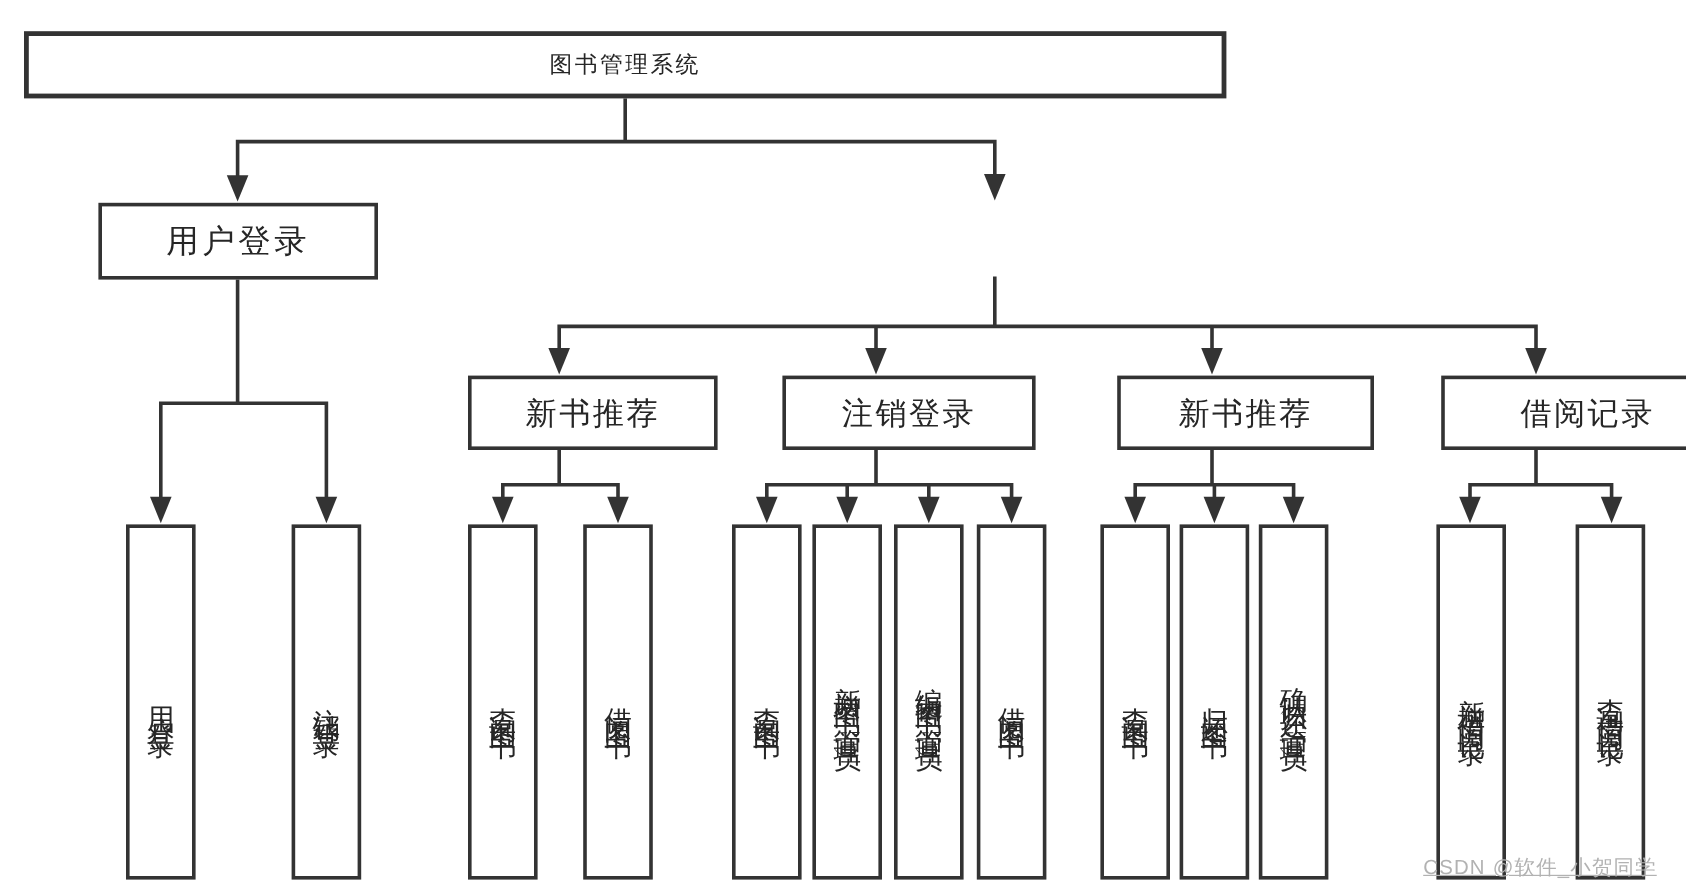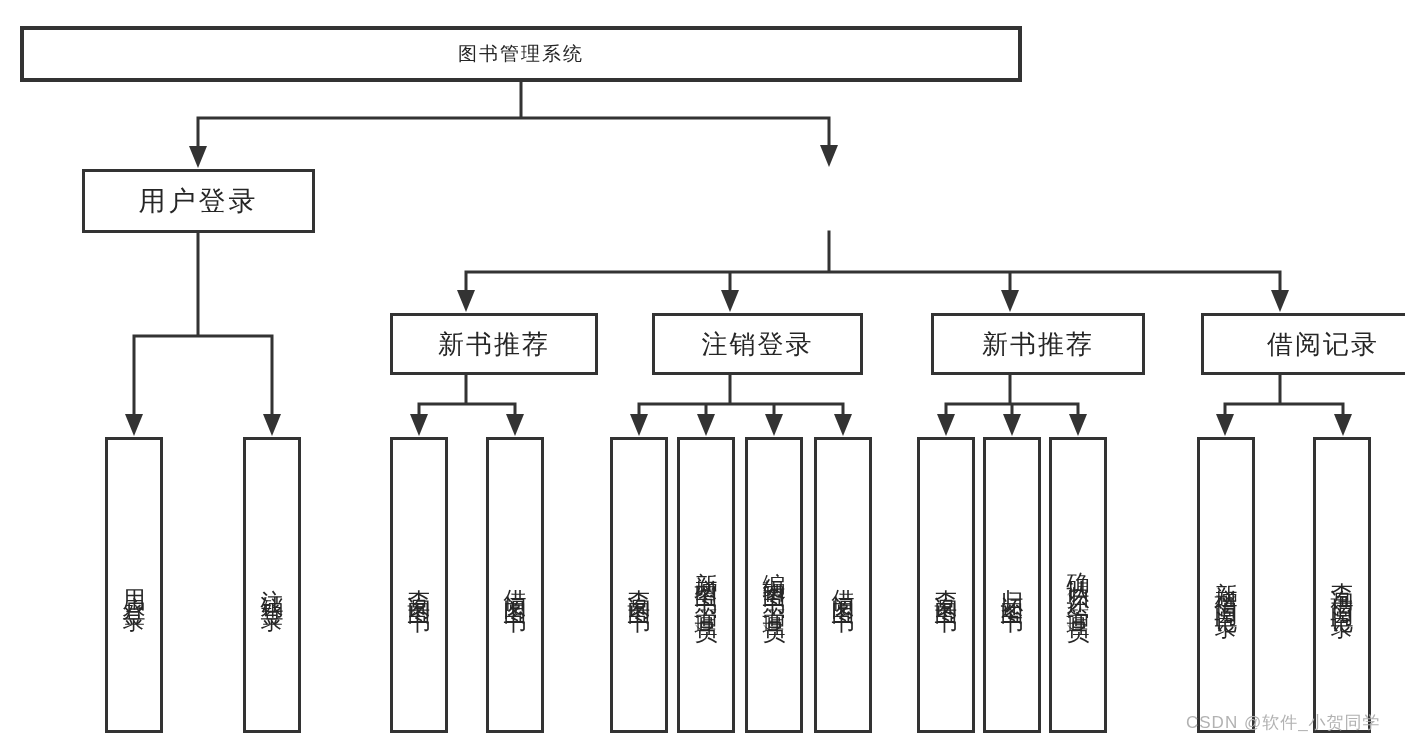--- a/index.html
+++ b/index.html
@@ -17,21 +17,21 @@
   .box.root{border-width:4px;font-size:19px;letter-spacing:2px;margin-top:14px;}
   .box.h2{font-size:27px;letter-spacing:3px;}
   .box.h3{font-size:26px;letter-spacing:2px;margin-left:28px;}
   .box.v{width:58px;top:437px;height:296px;}
   .box.v span{
     writing-mode:vertical-rl;font-size:23px;letter-spacing:7px;line-height:1;
     white-space:nowrap;
   }
   .watermark{
     position:absolute;left:1186px;top:711px;font-size:17px;letter-spacing:1px;
-    color:#b2b2b2;z-index:5;white-space:nowrap;
+    color:#b2b2b2;z-index:5;white-space:nowrap;text-decoration:underline;
   }
 </style>
 </head>
 <body>
 
 <div id="canvas">
 
   <svg id="wires" viewBox="0 0 1405 747" xmlns="http://www.w3.org/2000/svg">
     <defs>
       <polygon id="ah" points="-9,-22 9,-22 0,0" fill="#333333"></polygon>

